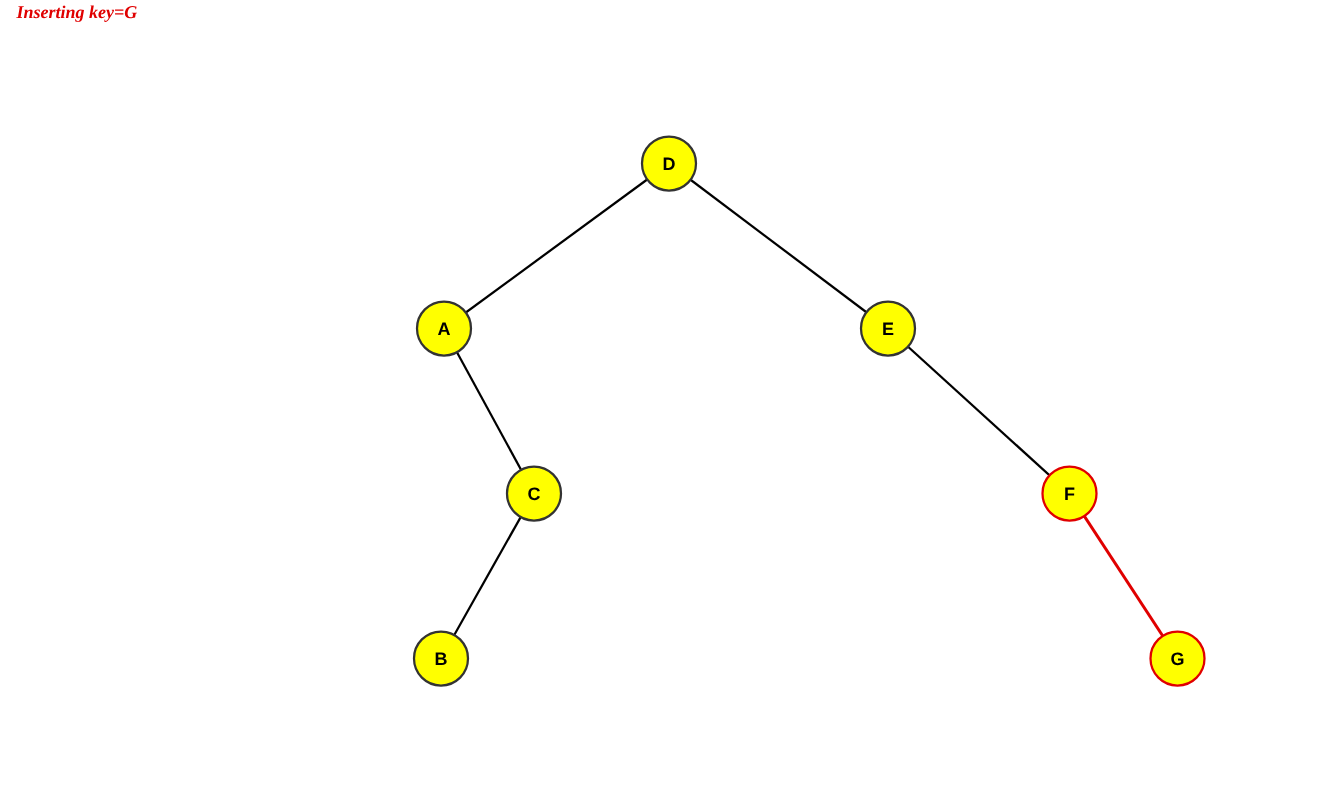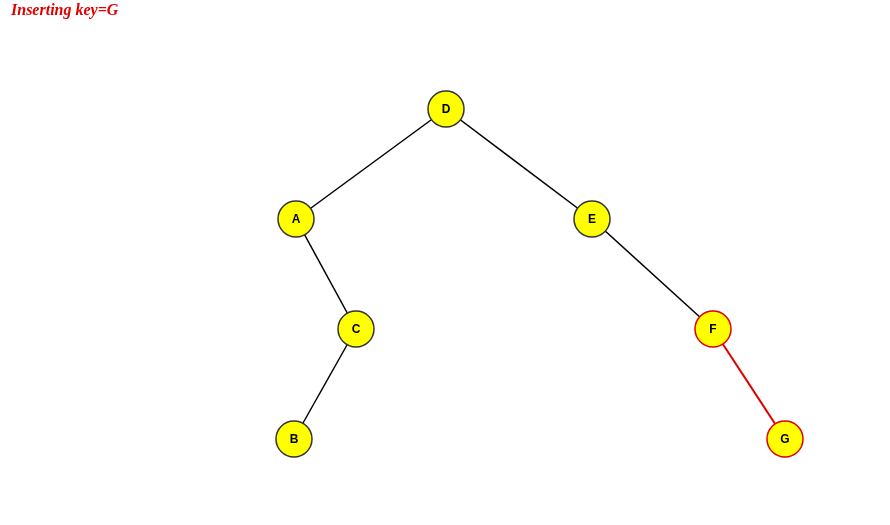--- a/index.html
+++ b/index.html
@@ -1,17 +1,17 @@
 <!DOCTYPE html>
 <html><head>
 <meta charset="utf-8">
 <style>
   html, body { margin:0; padding:0; background:#ffffff; }
   body { width:890px; height:525px; position:relative; overflow:hidden; font-family:"Liberation Sans", sans-serif; }
-  .title { position:absolute; left:11px; top:1px; font-family:"Liberation Serif", serif; font-weight:bold; font-style:italic; font-size:16px; }
+  .title { position:absolute; left:11px; top:1px; font-family:"Liberation Serif", serif; font-weight:bold; font-style:italic; font-size:12px; }
   svg { position:absolute; left:0; top:0; }
   .label { font-family:"Liberation Sans", sans-serif; font-weight:bold; font-size:12px; }
 </style>
 </head>
 <body>
 
 <div class="title" style="color: rgb(224, 0, 0);">Inserting key=G</div>
 
 <svg id="tree" width="890" height="525" xmlns="http://www.w3.org/2000/svg">
   <g id="edges">

